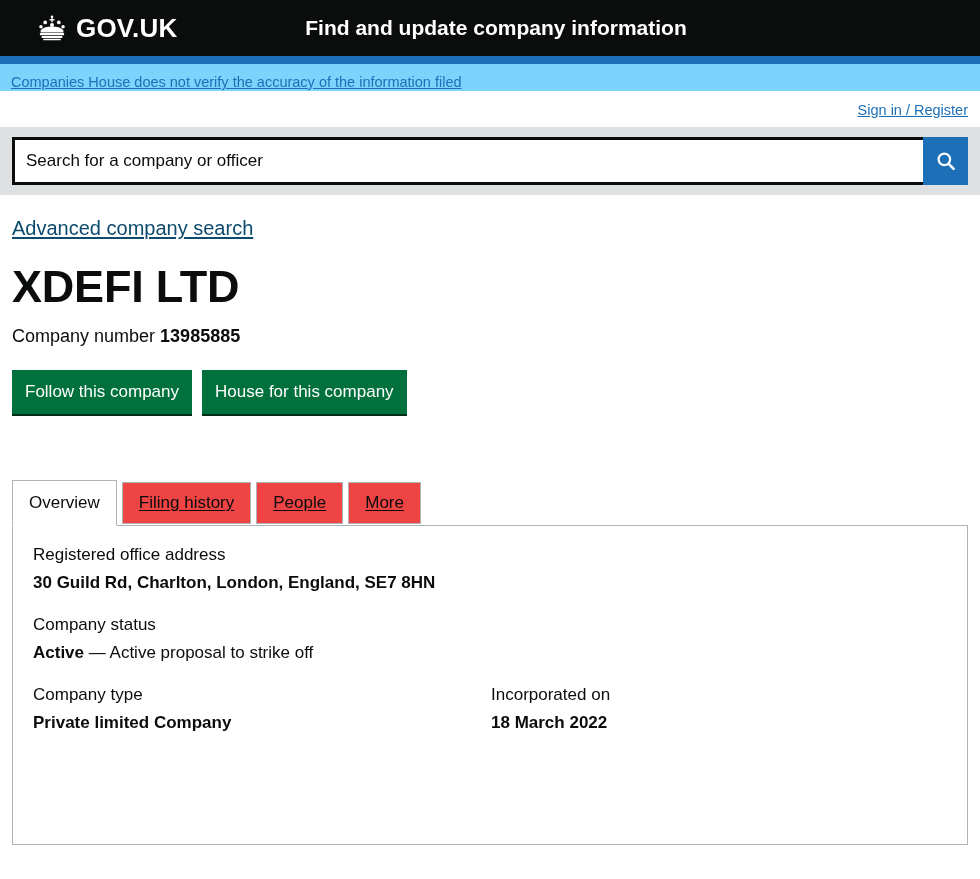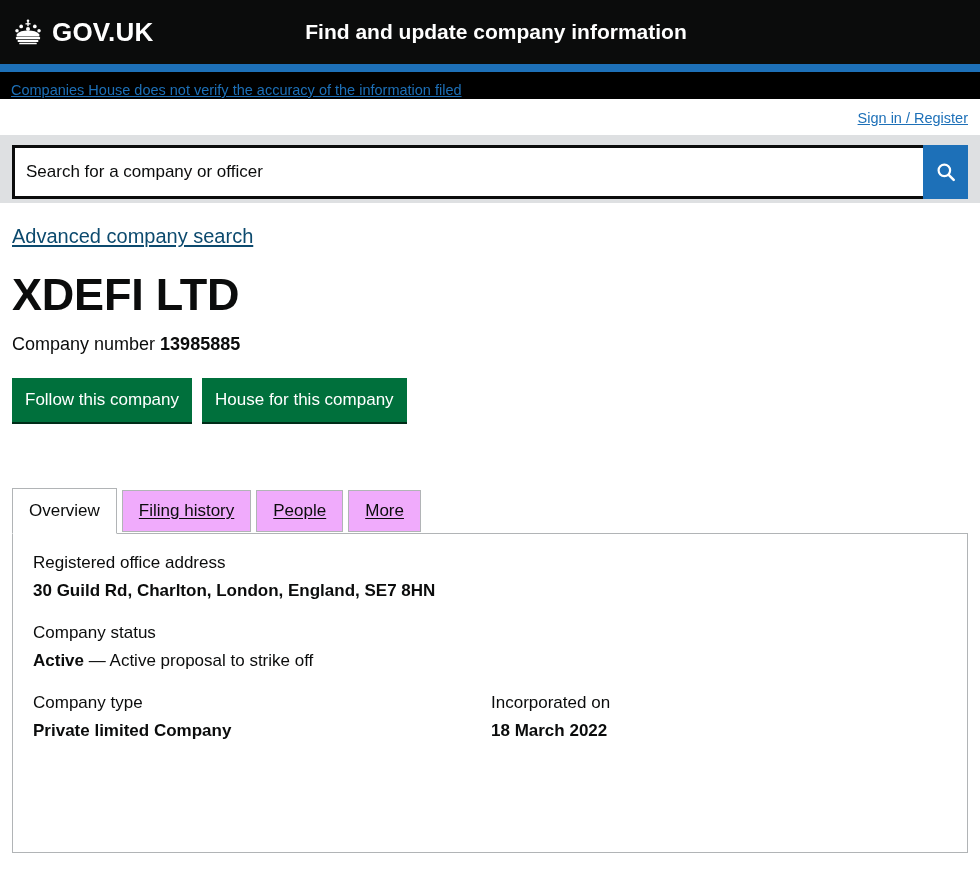--- a/index.html
+++ b/index.html
@@ -13,24 +13,25 @@
     height: 879px;
     overflow: hidden;
     font-family: "Liberation Sans", sans-serif;
     color: #0b0c0c;
     -webkit-font-smoothing: antialiased;
   }
 
   
   .govuk-header {
     background: #0b0c0c;
-    height: 64px;
+    height: 56px;
     position: relative;
     display: flex;
     align-items: center;
+    padding-left: 24px;
   }
   .brand {
     display: flex;
     align-items: center;
     gap: 7px;
     padding-left: 11px;
     text-decoration: none;
   }
   .crown {
     display: block;
@@ -58,21 +59,21 @@
   
   .blue-bar {
     background: #1d70b8;
     height: 8px;
     width: 100%;
   }
 
   
   .notice-row {
     padding: 9px 12px 0 11px;
-    background: #000000;
+    background: #7dd3fc;
   }
   .notice-link {
     color: #1d70b8;
     font-size: 14.5px;
     text-decoration: underline;
     text-underline-offset: 1px;
     cursor: pointer;
   }
   .signin-row {
     background: #ffffff;
@@ -88,21 +89,21 @@
   }
 
   
   .search-strip {
     background: #dee0e2;
     padding: 10px 12px;
     height: 68px;
   }
   .search-wrap {
     display: flex;
-    height: 54px;
+    height: 48px;
     border: 3px solid #0b0c0c;
     background: #fdba74;
     justify-content: flex-end;
   }
   .search-input {
     flex: 1 1 auto;
     border: 0;
     outline: none;
     font-family: "Liberation Sans", sans-serif;
     font-size: 17px;
@@ -174,21 +175,21 @@
   .tabs-region { margin-top: 66px; }
   .tablist {
     display: flex;
     align-items: center;
     gap: 5px;
     position: relative;
     z-index: 2;
     margin-bottom: -1px;
   }
   .tab {
-    background: #f0abfc;
+    background: #ef4444;
     border: 1px solid #b1b4b6;
     padding: 11px 16px 12px 16px;
     font-size: 17px;
     color: #0b0c0c;
     cursor: pointer;
     text-decoration: underline;
     text-underline-offset: 2px;
     line-height: 1;
   }
   .tab.active {

